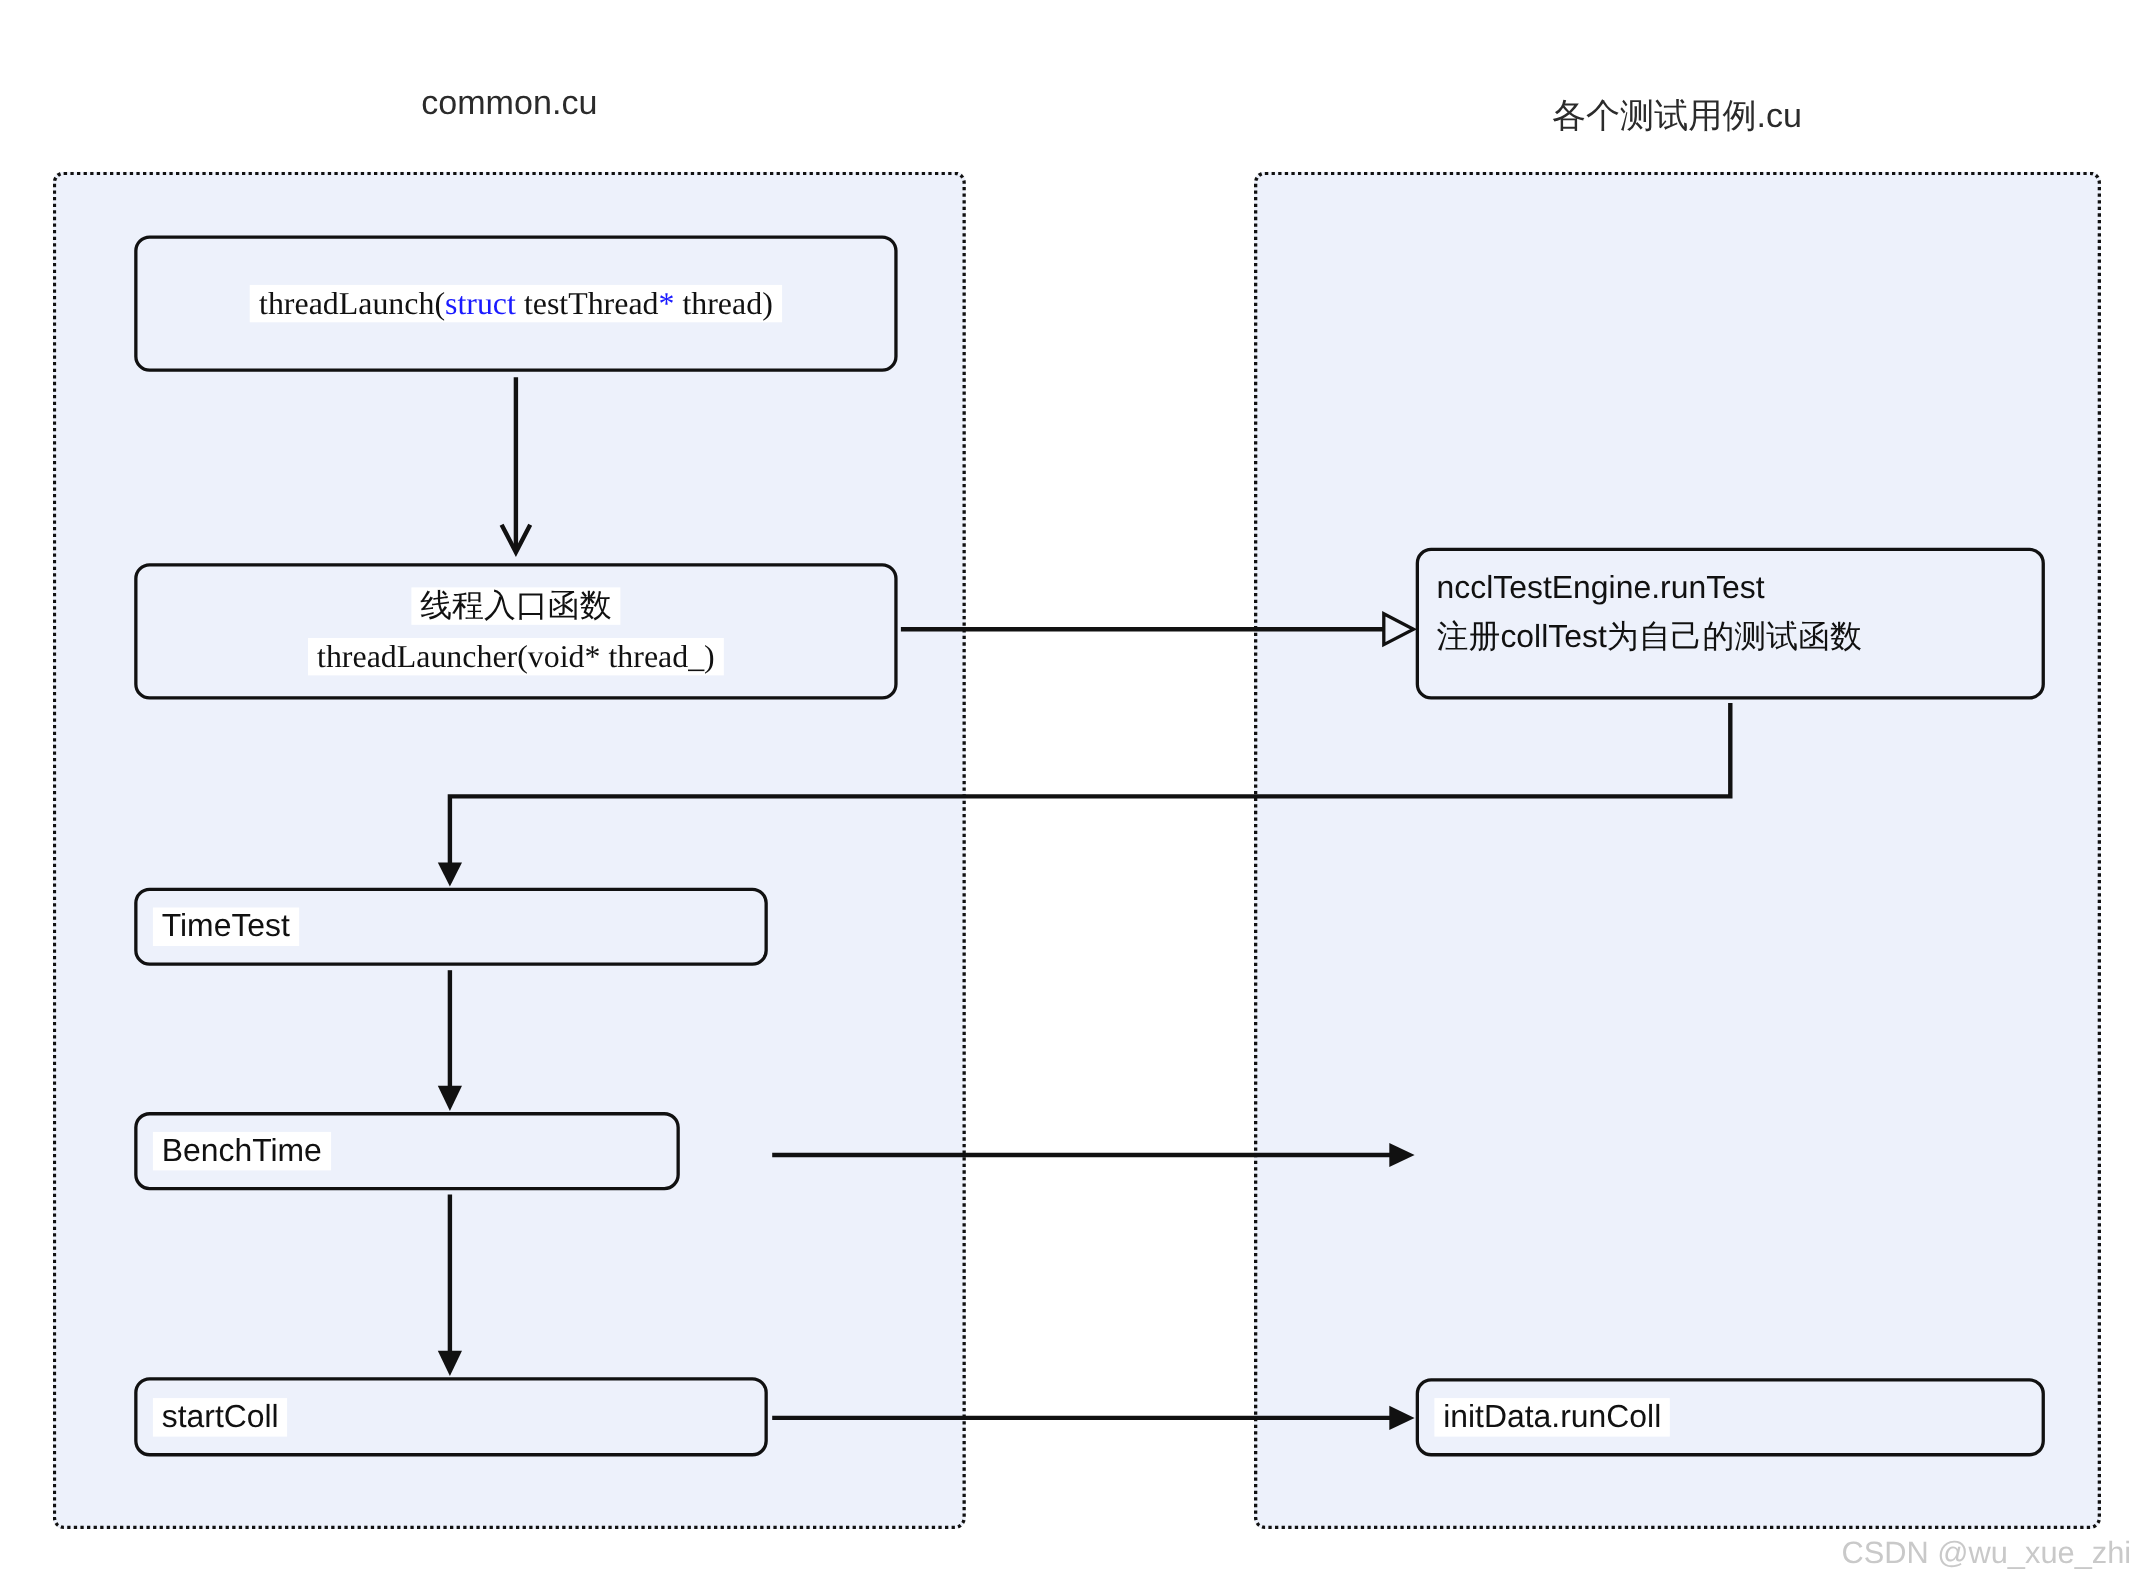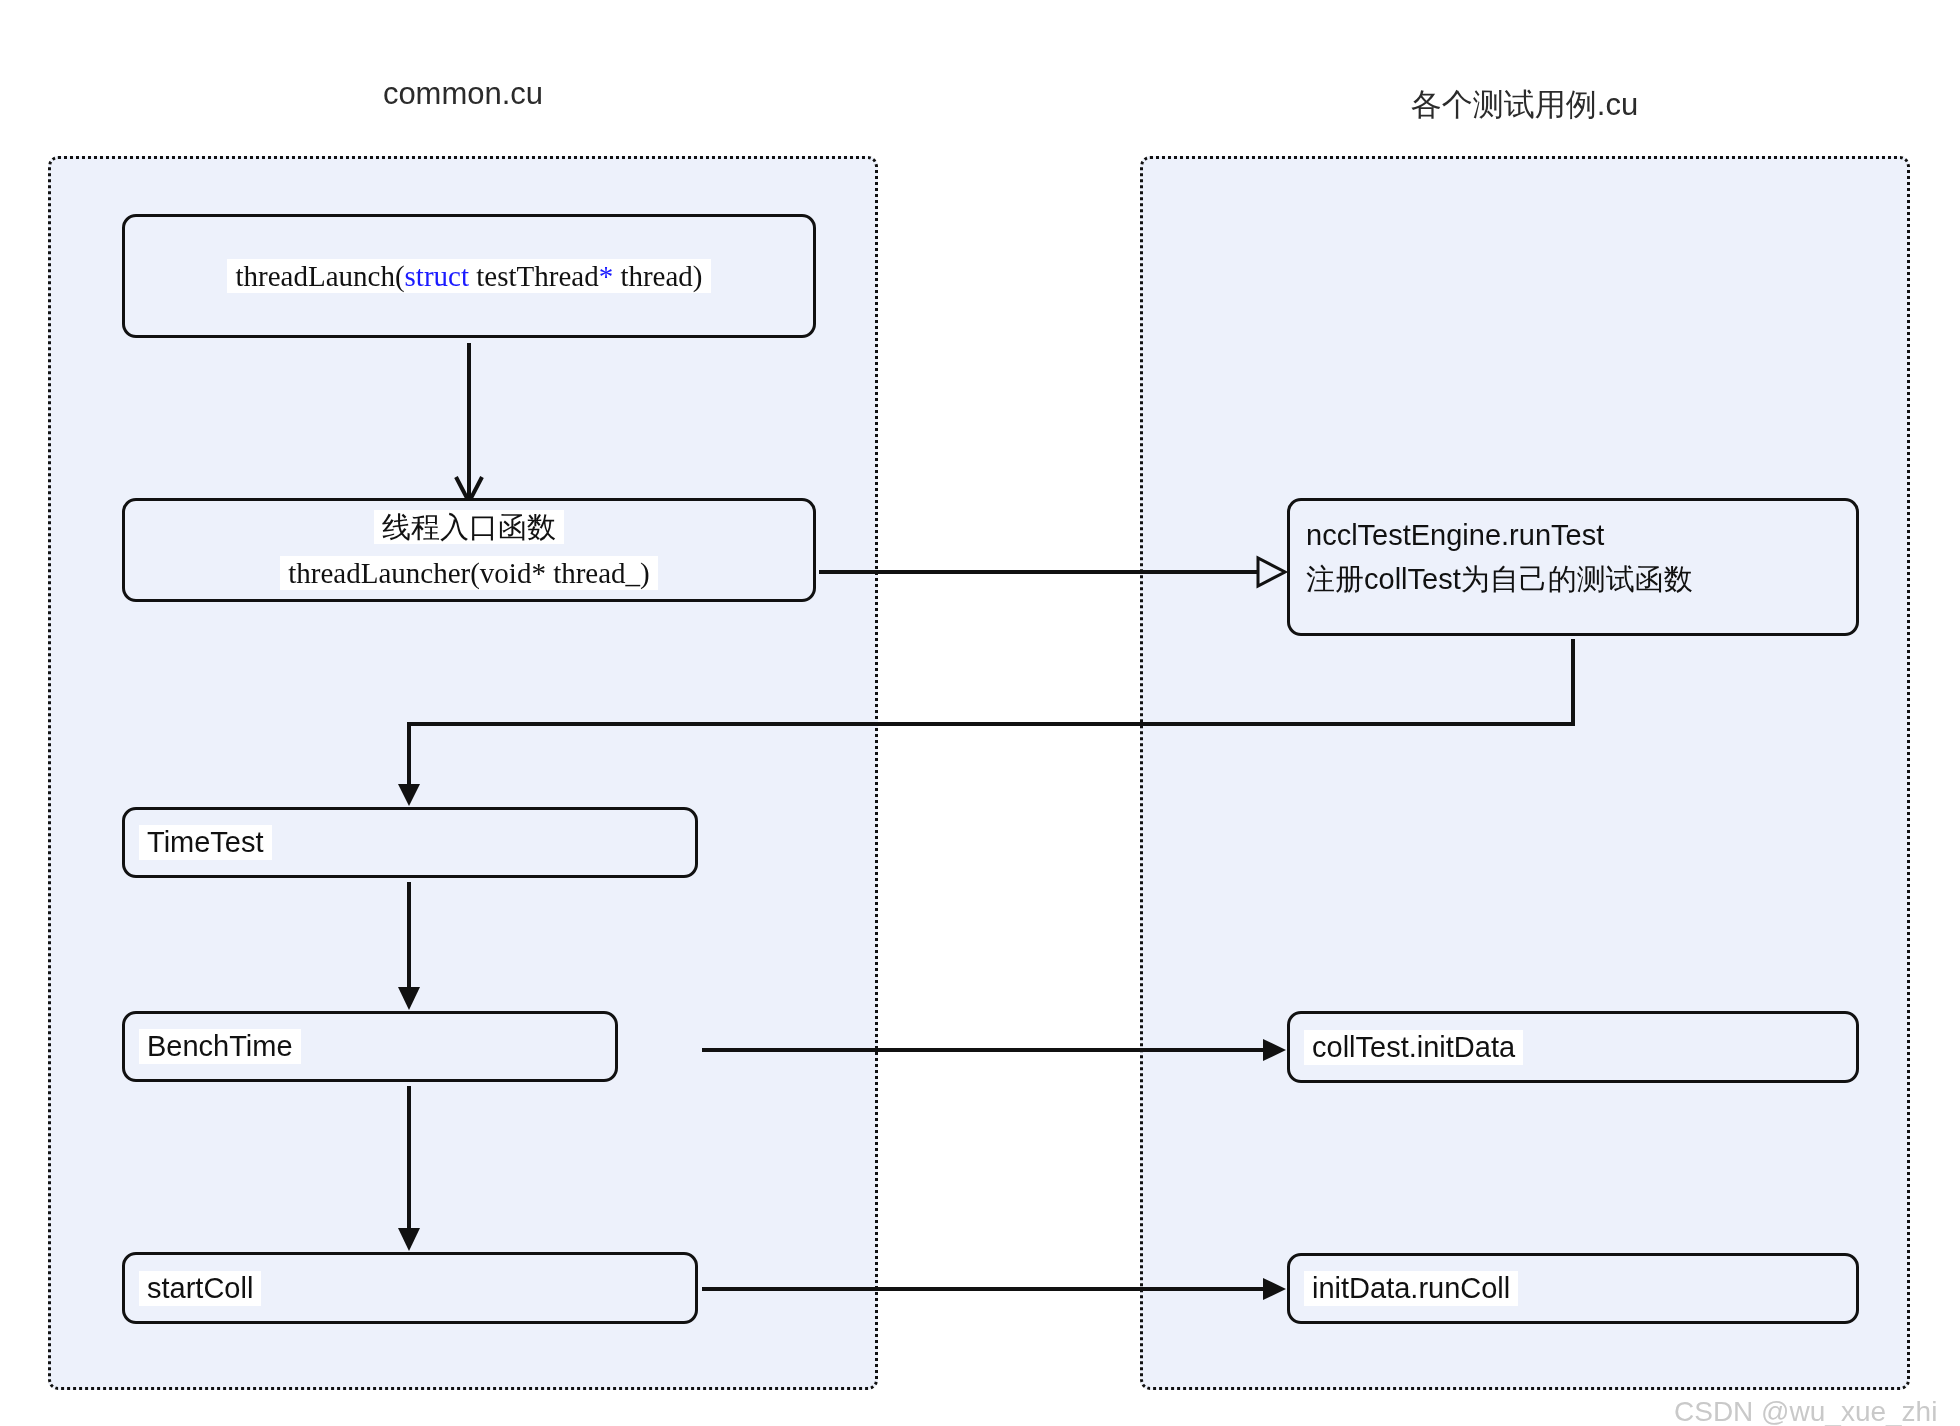--- a/index.html
+++ b/index.html
@@ -85,21 +85,21 @@
       </g>
     </g>
   </svg>
 
   <div class="node center" style="left:122px;top:198px;width:694px;height:124px;">
     <div class="line">
       <span class="hl code"><span>threadLaunch(</span><span class="kw">struct</span><span> testThread</span><span class="kw">*</span><span> thread)</span></span>
     </div>
   </div>
 
-  <div class="node center" style="left:122px;top:482px;width:694px;height:104px;">
+  <div class="node center" style="left:122px;top:496px;width:694px;height:124px;">
     <div class="line">
       <span class="hl">线程入口函数</span>
     </div>
     <div class="line">
       <span class="hl code">threadLauncher(void* thread_)</span>
     </div>
   </div>
 
   <div class="node vcenter" style="left:122px;top:791px;width:576px;height:71px;">
     <span class="hl">TimeTest</span>
@@ -113,23 +113,20 @@
     <span class="hl">startColl</span>
   </div>
 
   <div class="node" style="left:1287px;top:482px;width:572px;height:138px;">
     <div class="two-line">
       <div>ncclTestEngine.runTest</div>
       <div>注册collTest为自己的测试函数</div>
     </div>
   </div>
 
-  <div class="node vcenter" style="left:1287px;top:995px;width:572px;height:72px;">
-    <span class="hl">collTest.initData</span>
-  </div>
 
   <div class="node vcenter" style="left:1287px;top:1237px;width:572px;height:71px;">
     <span class="hl">initData.runColl</span>
   </div>
 
   <div class="watermark">CSDN @wu_xue_zhi</div>
 
 </div>
 
 </body></html>

